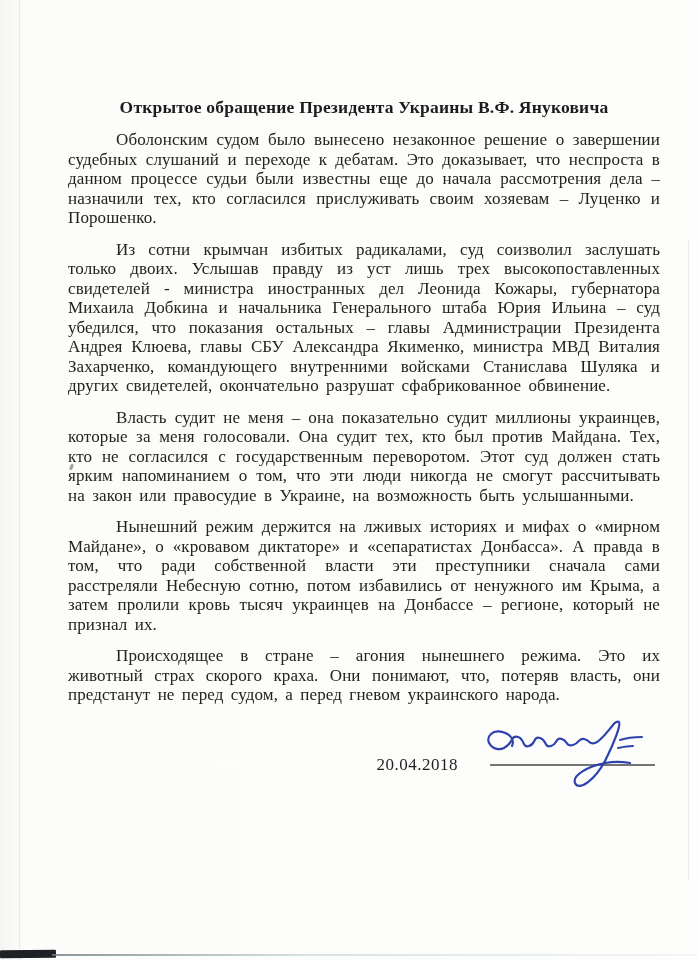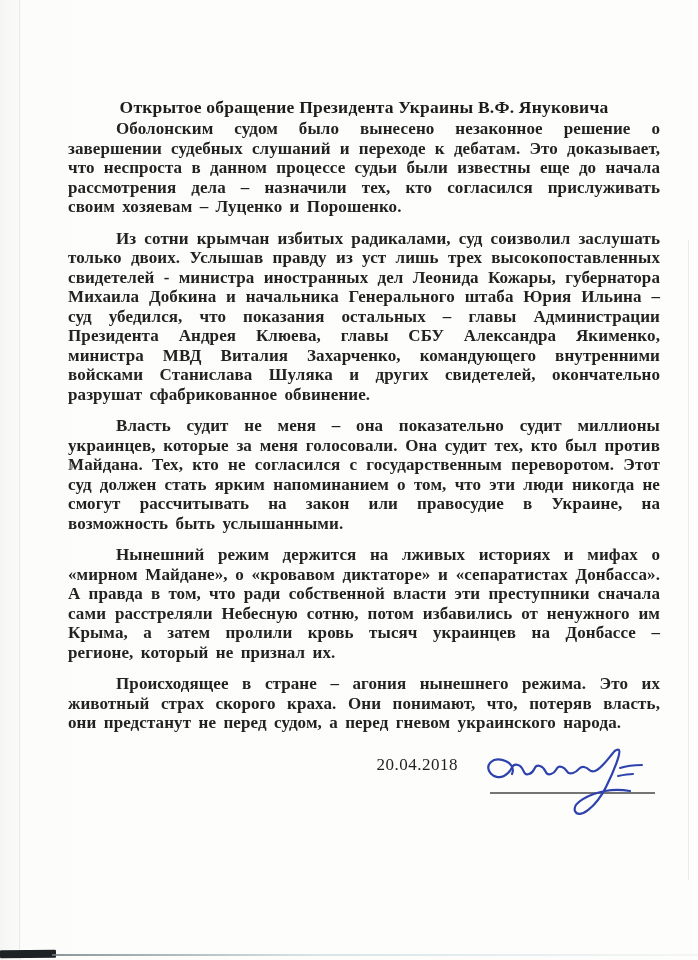--- a/index.html
+++ b/index.html
@@ -45,47 +45,46 @@
   .doc {
     position: absolute;
     left: 68px; top: 0;
     width: 592px;
     padding-top: 97px;
   }
   .title {
     font-size: 17.5px;
     font-weight: bold;
     text-align: center;
-    margin: 0 0 1px 0;
+    margin: 0 0 12px 0;
     letter-spacing: 0.2px;
     color: #1c1c1c;
     font-family: Liberation Serif, serif;
   }
   .para {
     margin: 0 0 12px 0;
     font-size: 17px;
     line-height: 19.5px;
     text-align: justify;
     text-indent: 48px;
     word-spacing: 3px;
     letter-spacing: 0.1px;
     color: #222220;
-    font-weight: bold;
   }
   .sign-row {
     margin-top: 12px;
     display: flex;
     justify-content: flex-end;
     align-items: flex-start;
     gap: 10px;
     height: 86px;
   }
   .date {
     font-size: 17px;
-    margin-top: 10px;
+    margin-top: 38px;
     letter-spacing: 0.5px;
     color: #1f1f1f;
     white-space: nowrap;
   }
   .sig-box { position: relative; width: 192px; height: 80px; }
   .sig-box svg { display: block; }
 </style>
 </head>
 <body>
 

